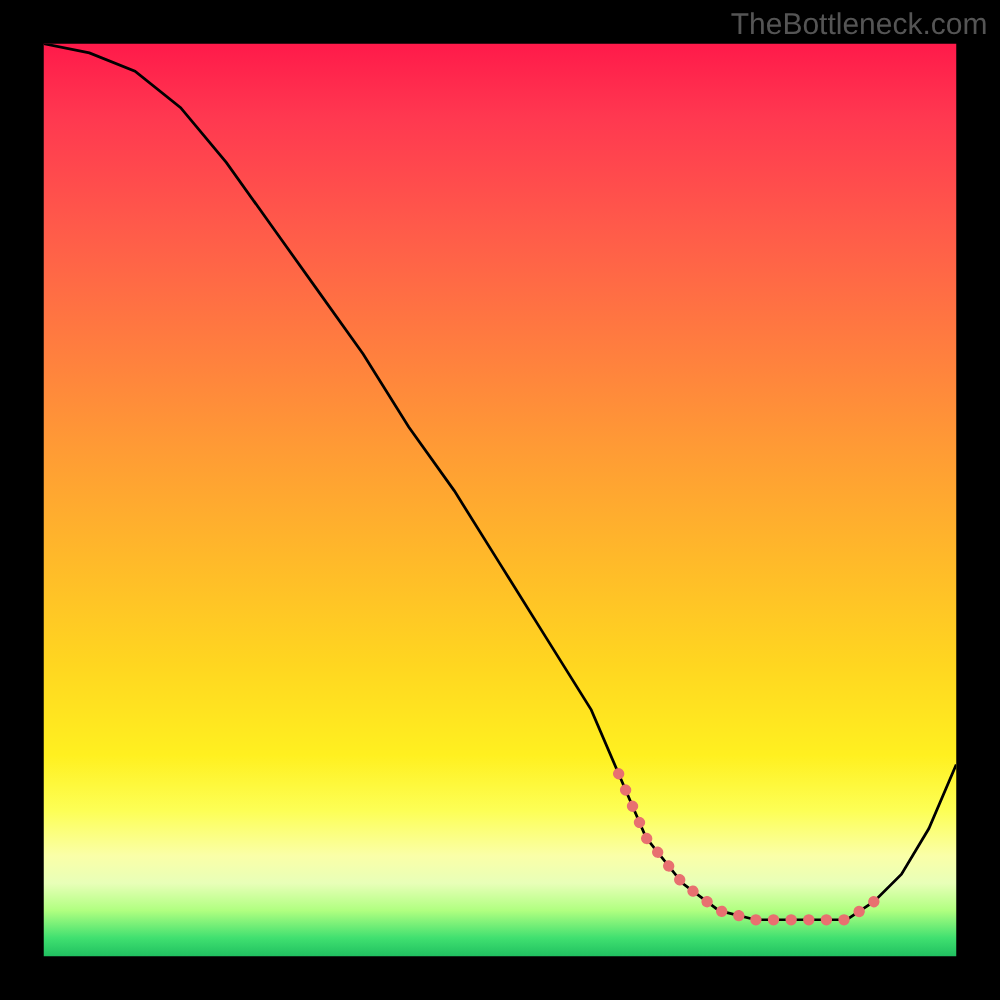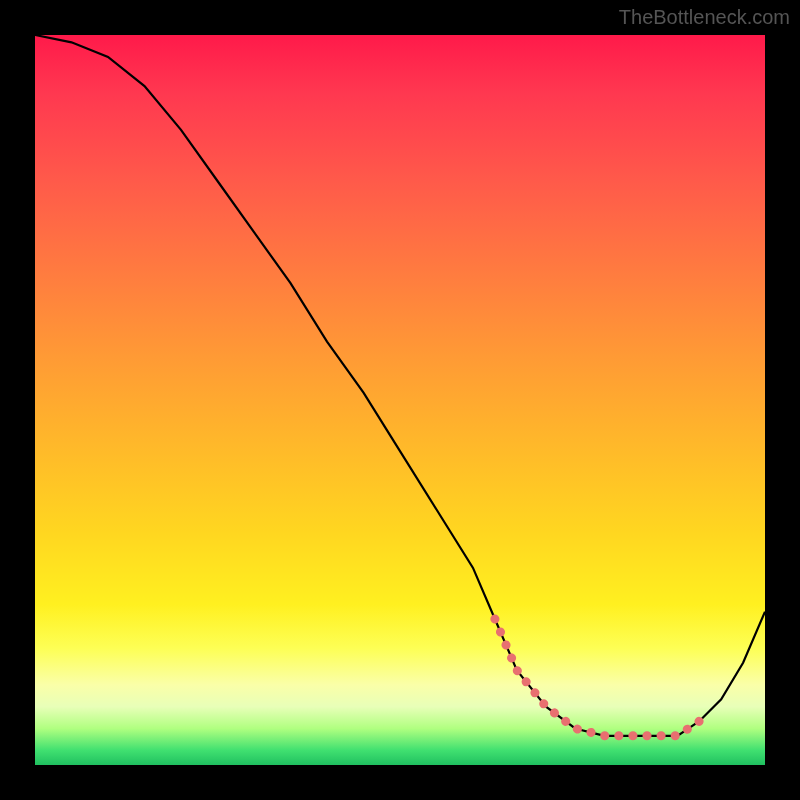--- a/index.html
+++ b/index.html
@@ -9,21 +9,21 @@
     background: #000;
     position: relative;
     font-family: Arial, sans-serif;
     overflow: hidden;
   }
   .watermark {
     position: absolute;
     top: 6px;
     right: 10px;
     color: #555;
-    font-size: 20px;
+    font-size: 24px;
     font-weight: 500;
     z-index: 10;
   }
   .plot-area {
     position: absolute;
     left: 35px;
     top: 35px;
     width: 730px;
     height: 730px;
     background: linear-gradient(to bottom,

